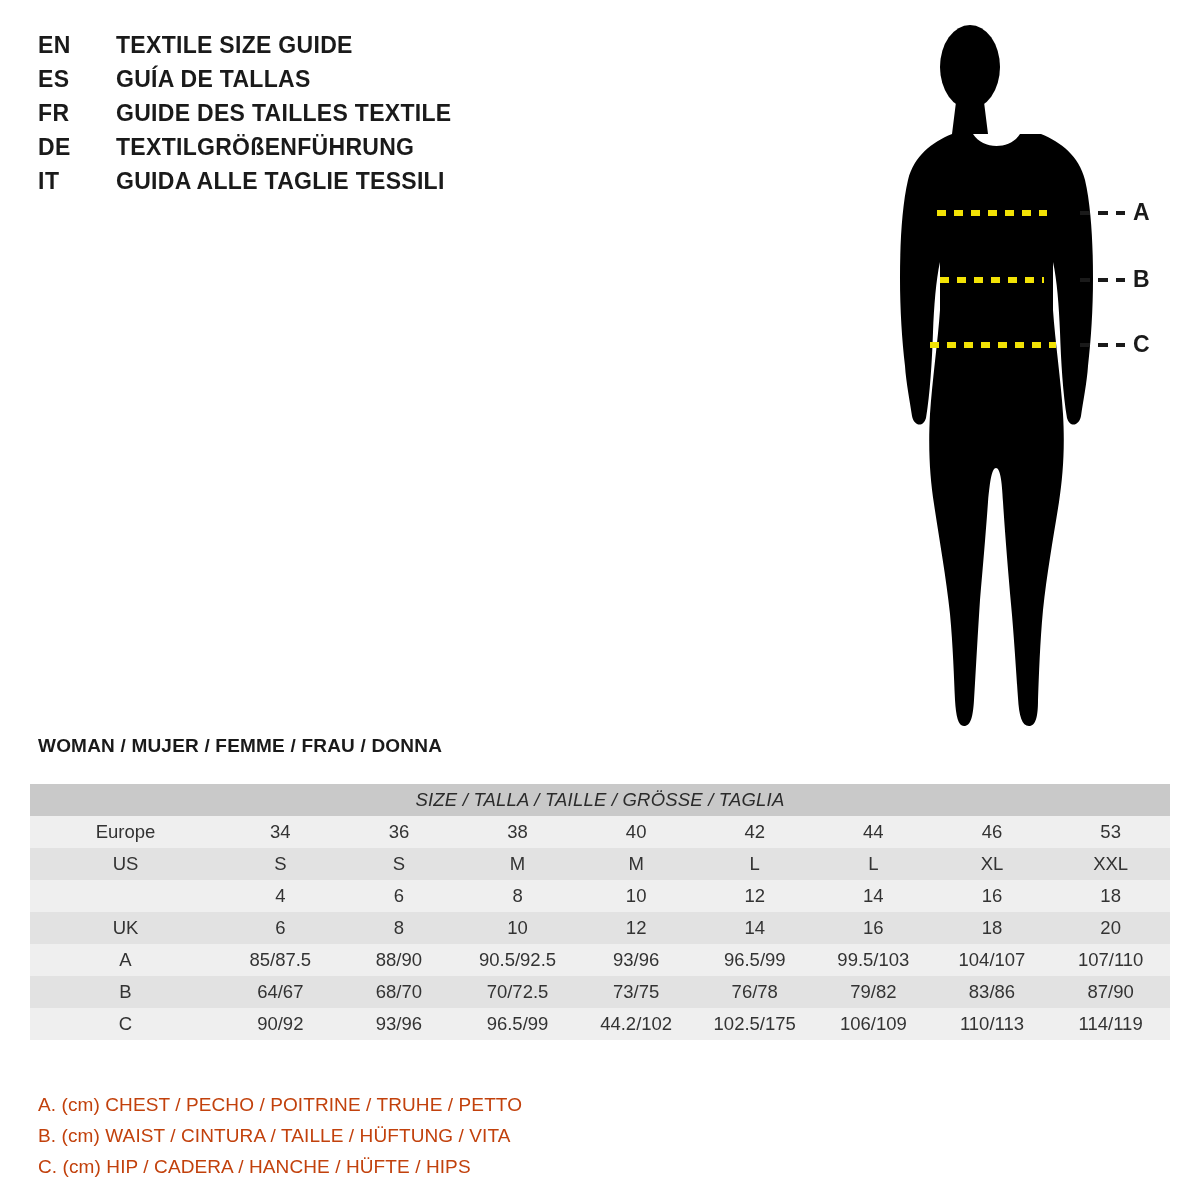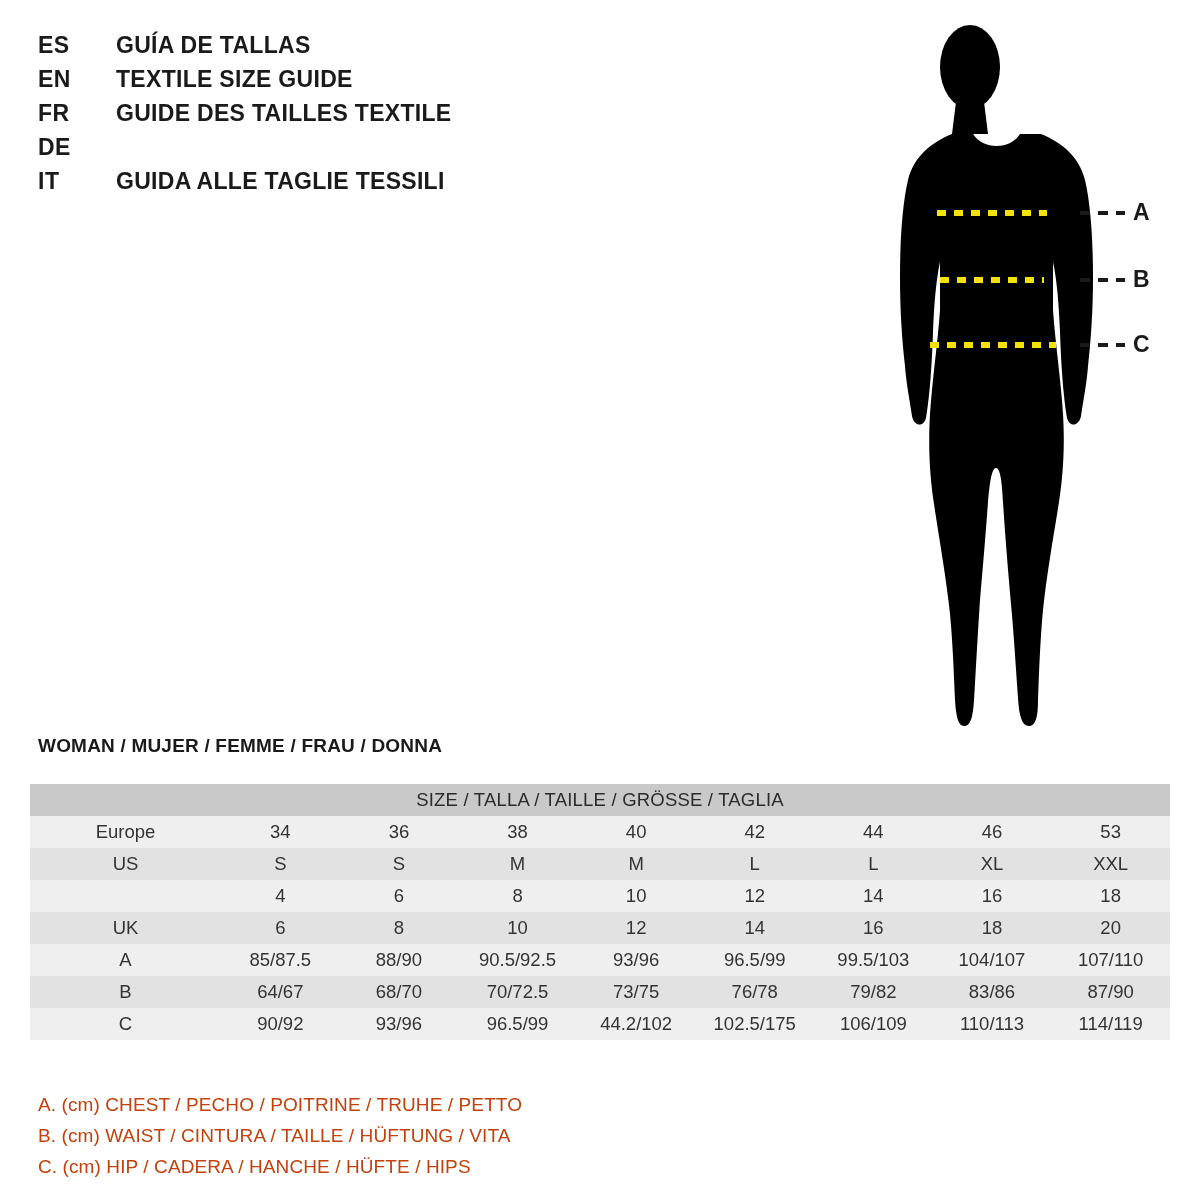--- a/index.html
+++ b/index.html
@@ -100,20 +100,21 @@
   .row-head {
     background: #c9c9c9;
   }
   .row-head td {
     text-align: left;
     padding-left: 12px;
     font-weight: normal;
     color: #2b2b2b;
     font-size: 18.5px;
     letter-spacing: 0.2px;
+    font-style: italic;
   }
   .row-light { background: #efefef; }
   .row-dark  { background: #e2e2e2; }
   td.label-cell {
     text-align: left;
     padding-left: 12px;
     width: 190px;
     color: #333333;
   }
   td.val { width: 118px; }
@@ -133,33 +134,34 @@
     white-space: nowrap;
   }
 </style>
 </head>
 <body>
 
 <div id="page">
 
   <div class="lang-block">
     <div class="lang-row">
+      <div class="lang-code">EN</div>
+      <div class="lang-title">TEXTILE SIZE GUIDE</div>
+    </div>
+    <div class="lang-row">
       <div class="lang-code">ES</div>
       <div class="lang-title">GUÍA DE TALLAS</div>
     </div>
     <div class="lang-row">
-      <div class="lang-code">EN</div>
-      <div class="lang-title">TEXTILE SIZE GUIDE</div>
-    </div>
-    <div class="lang-row">
       <div class="lang-code">FR</div>
       <div class="lang-title">GUIDE DES TAILLES TEXTILE</div>
     </div>
     <div class="lang-row">
       <div class="lang-code">DE</div>
+      <div class="lang-title">TEXTILGRÖßENFÜHRUNG</div>
     </div>
     <div class="lang-row">
       <div class="lang-code">IT</div>
       <div class="lang-title">GUIDA ALLE TAGLIE TESSILI</div>
     </div>
   </div>
 
   <div class="figure-wrap">
     <svg width="340" height="745" viewBox="0 0 340 745" xmlns="http://www.w3.org/2000/svg">
 

